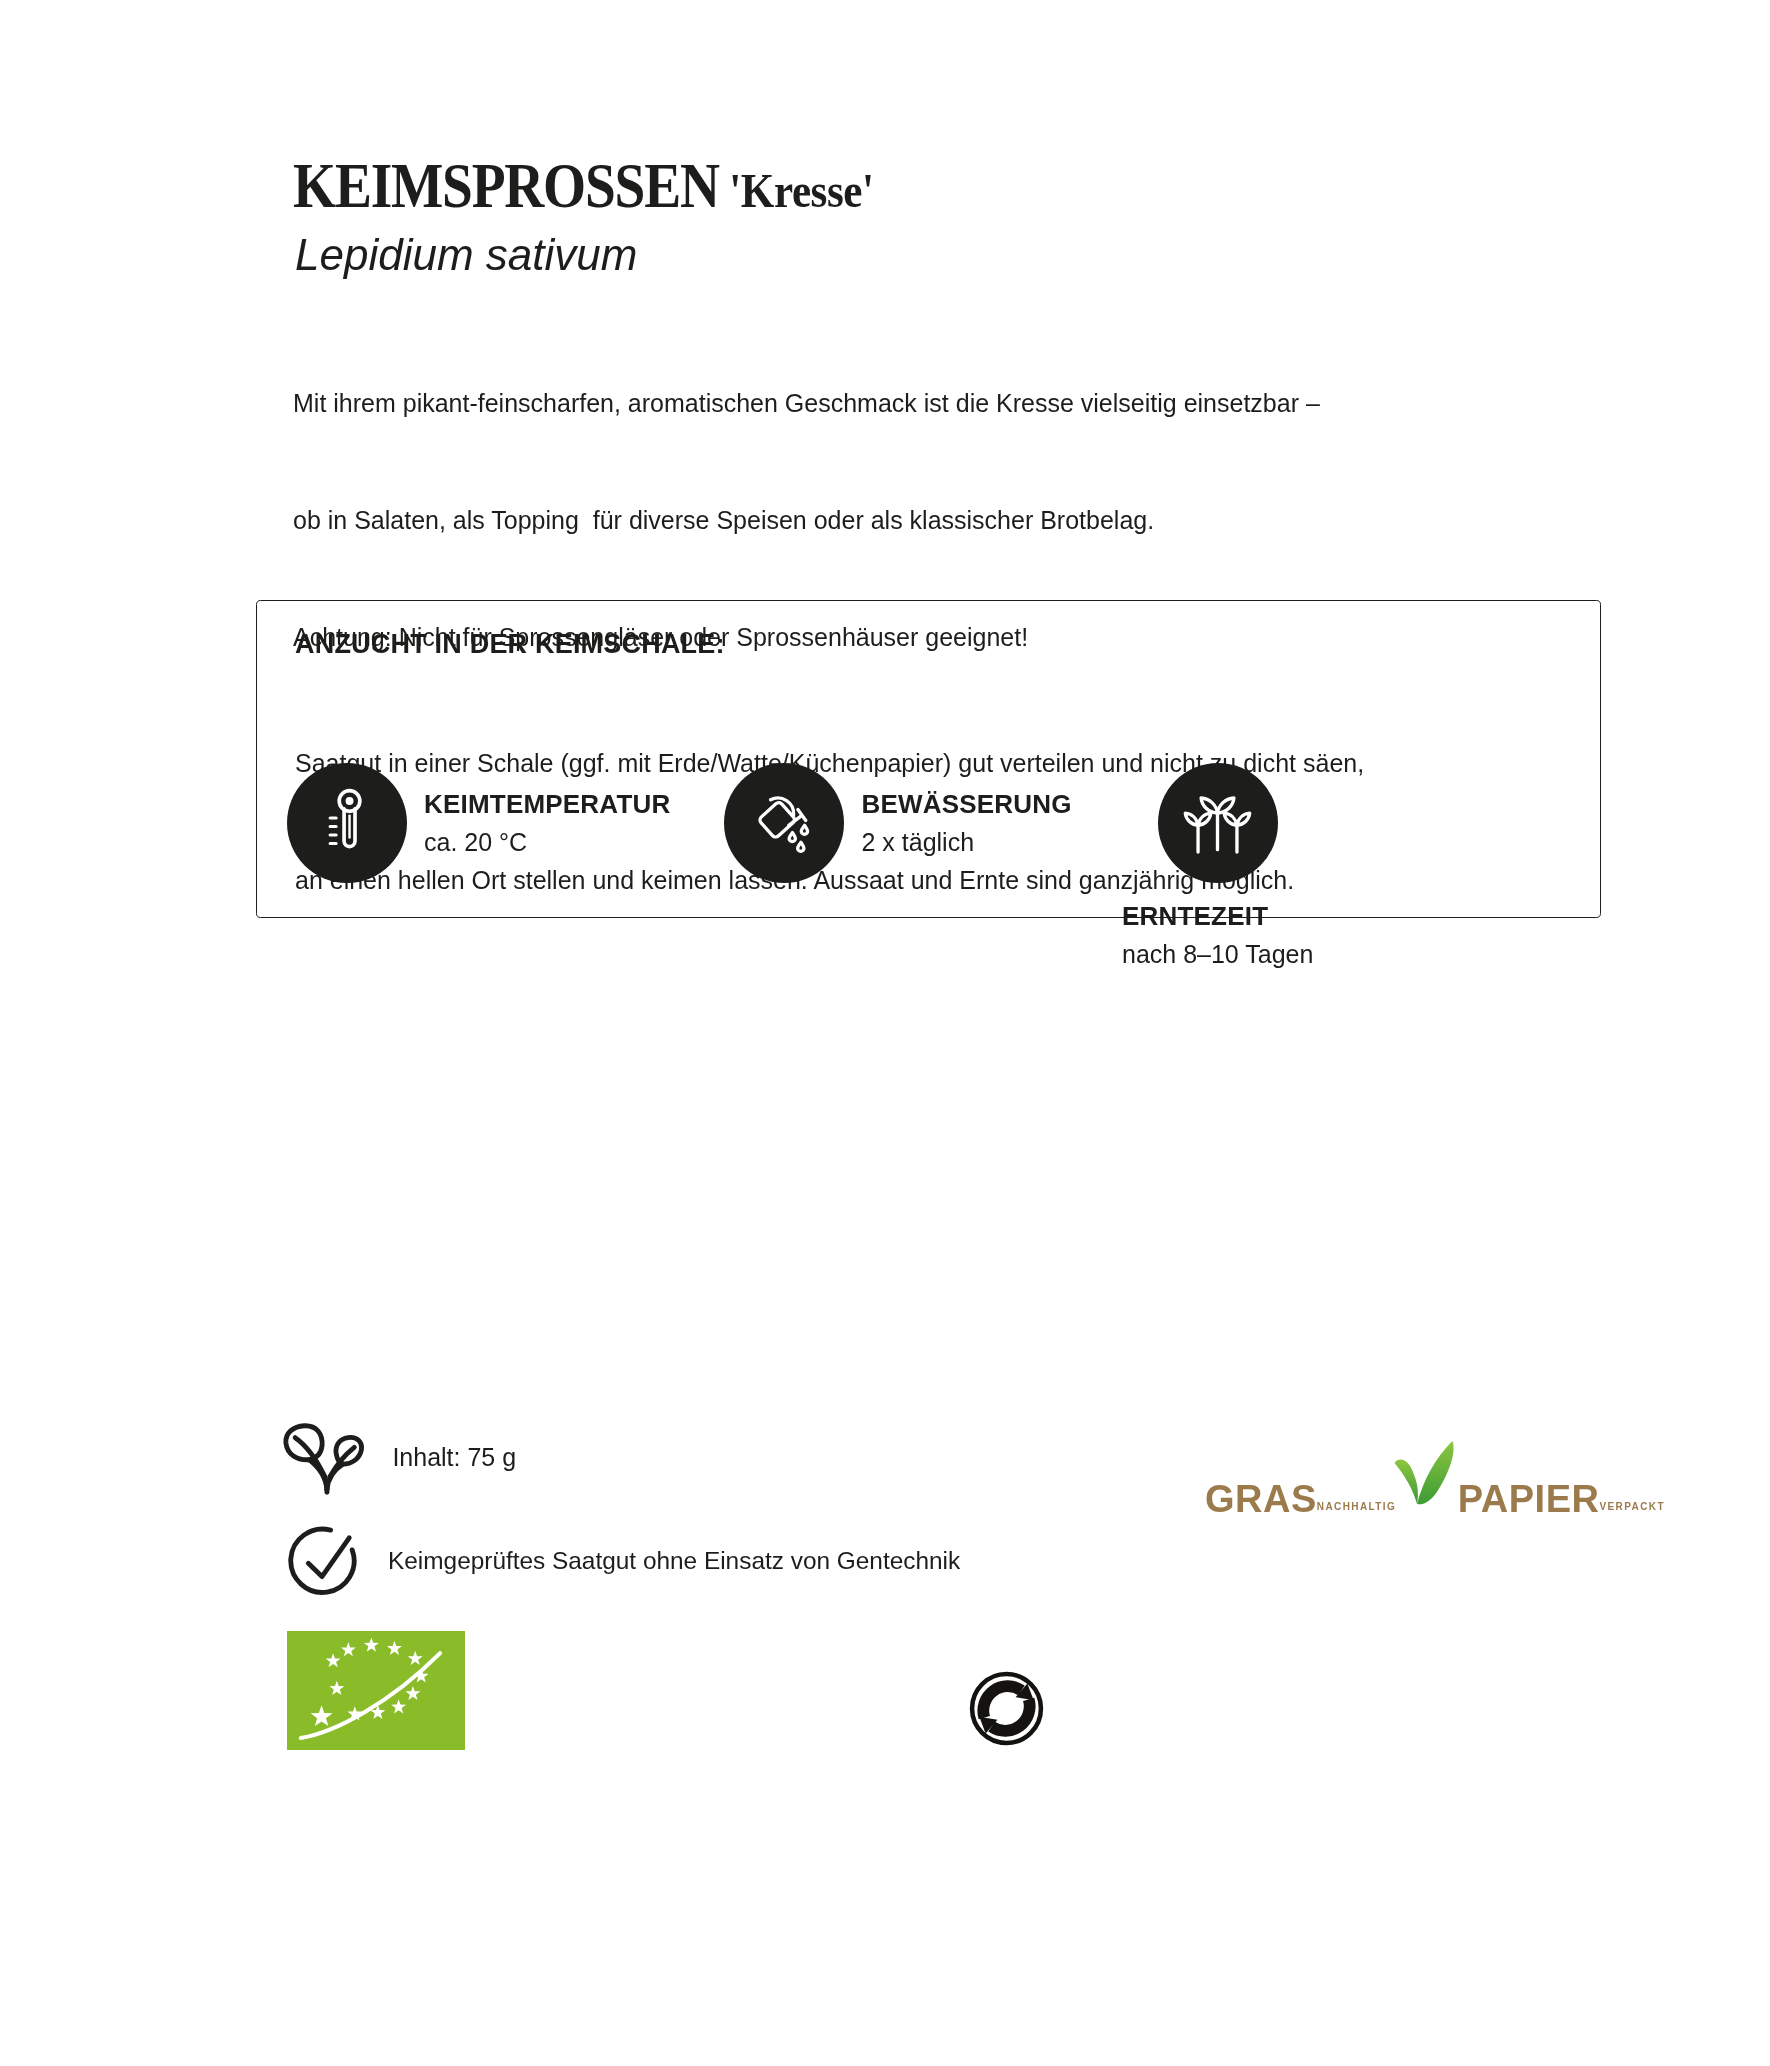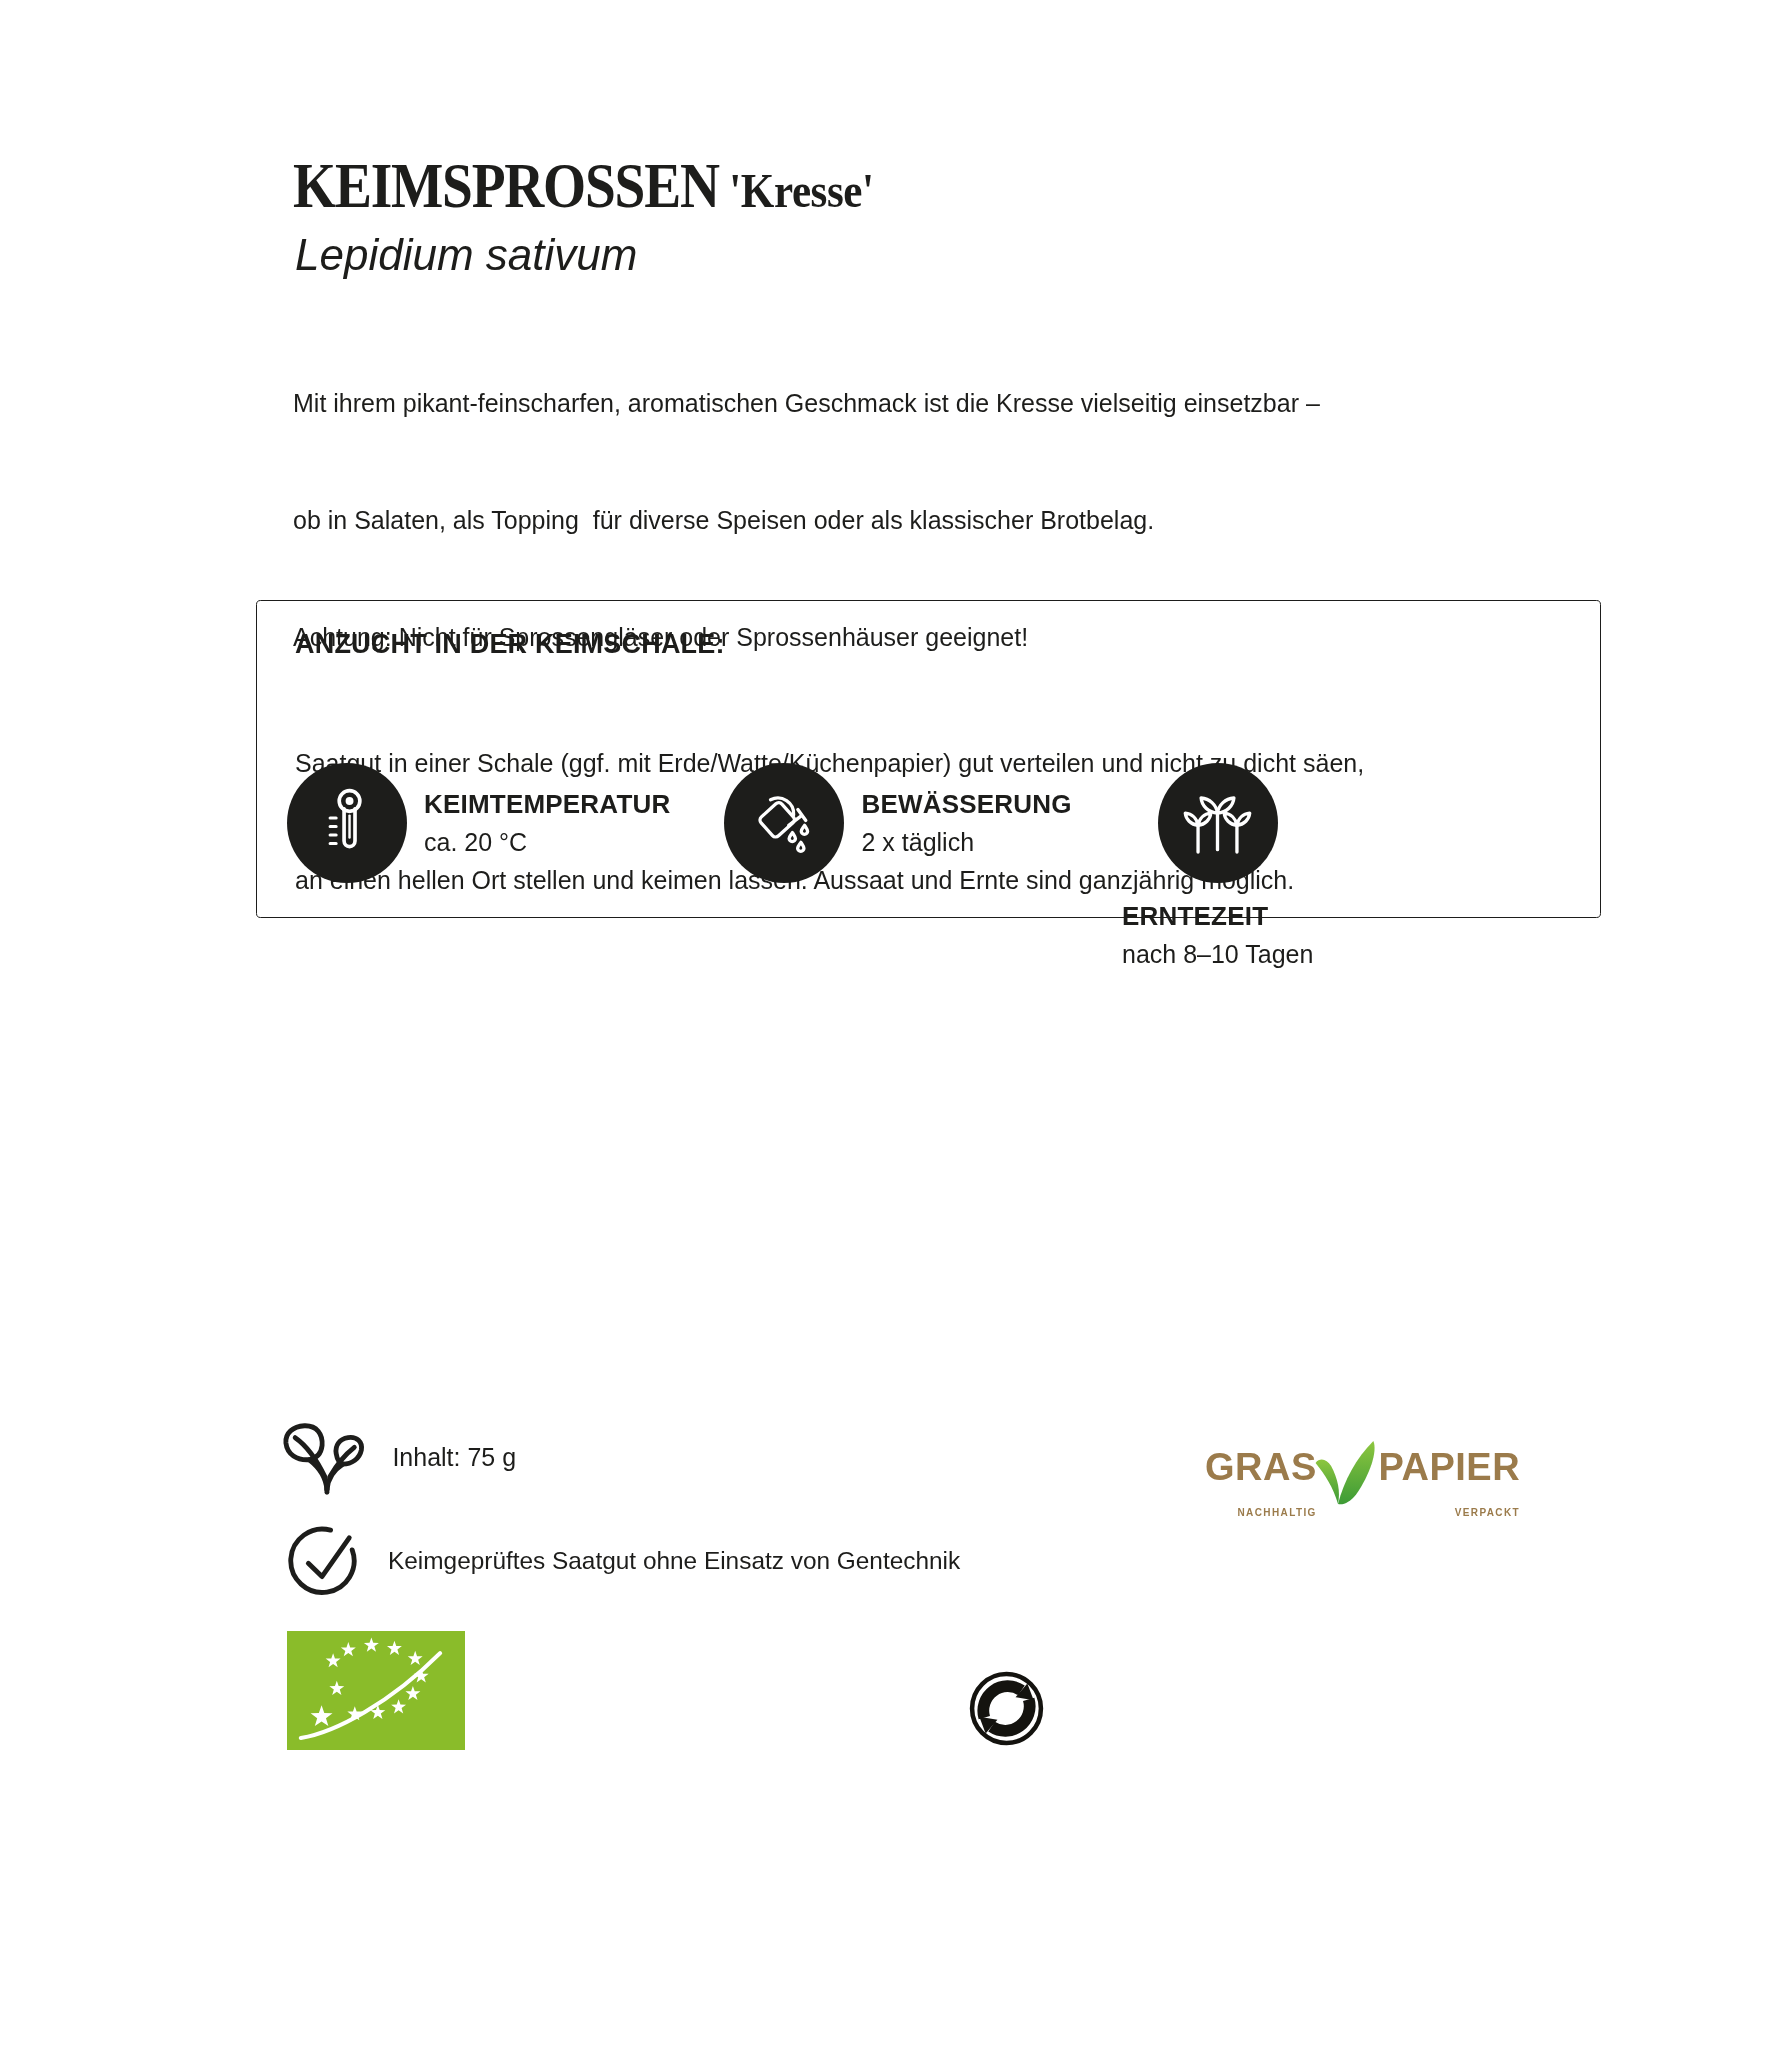--- a/index.html
+++ b/index.html
@@ -25,21 +25,21 @@
   .fact-value{font-size:25px;}
   
   .inhalt-row{position:absolute;left:279px;top:1420px;display:flex;align-items:center;}
   .inhalt-row svg{width:95px;height:75px;margin-right:18.4px;}
   .inhalt-text{font-size:25px;}
   .quality-row{position:absolute;left:285px;top:1522px;display:flex;align-items:center;}
   .quality-row svg{width:77px;height:77px;margin-right:26px;flex:none;}
   .quality-text{font-size:24.4px;line-height:30px;}
   
   .gras-logo{position:absolute;left:1205px;top:1437px;display:flex;align-items:flex-end;}
-  .gras-col{display:flex;flex-direction:column;}
+  .gras-col{display:flex;flex-direction:row;}
   .gras-word{font-size:38px;font-weight:700;color:#9b7b4b;letter-spacing:0.5px;line-height:38px;}
   .gras-sub{font-size:10px;font-weight:700;color:#9b7b4b;letter-spacing:1.4px;margin-top:21px;text-align:right;}
   .gras-check{width:69px;height:82px;margin:0 -3.7px -0.9px -3.7px;position:relative;z-index:2;}
   
   .eu-logo{position:absolute;left:287px;top:1631px;width:178px;height:119px;background:#8abc2a;}
   .eu-logo svg{width:100%;height:100%;display:block;}
   .address{position:absolute;left:522px;top:1659px;font-size:22px;line-height:34px;}
   .green-dot{position:absolute;left:968px;top:1670px;width:77px;height:77px;}
 </style>
 </head>

